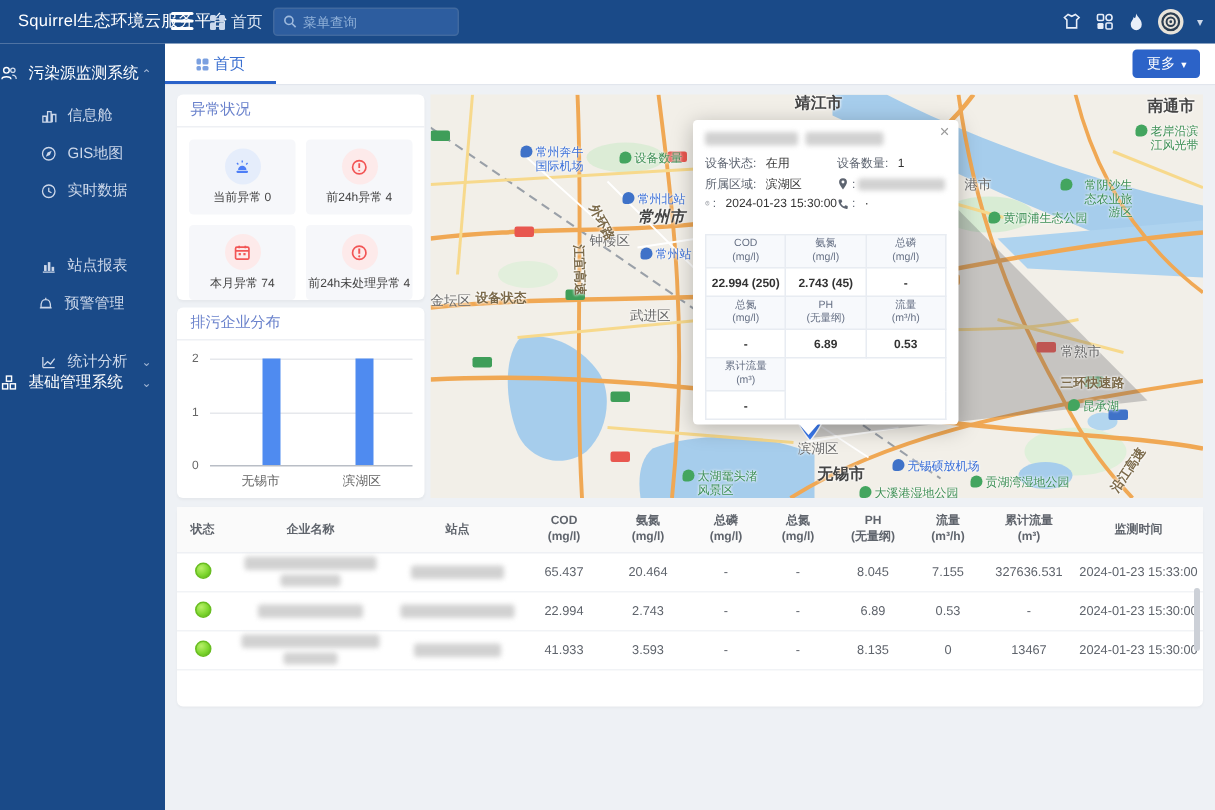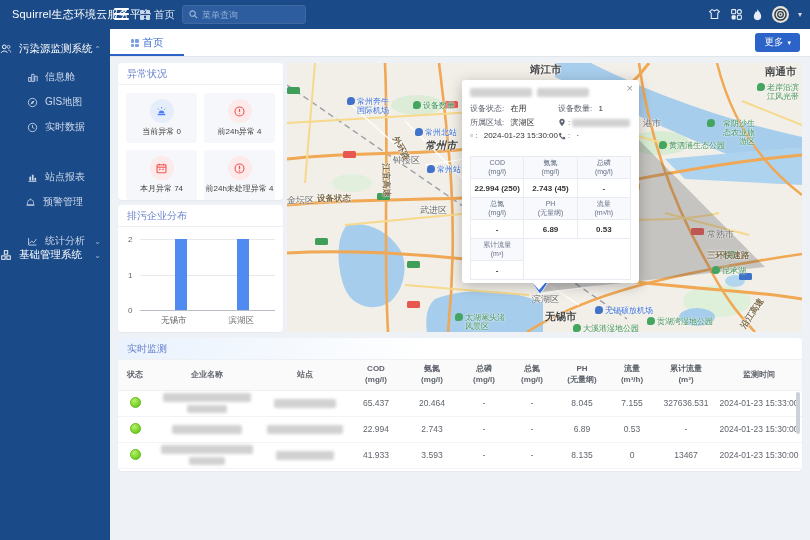--- a/index.html
+++ b/index.html
@@ -504,21 +504,20 @@
         <tr>
           <td class="v">-</td>
         </tr>
       </tbody>
         </table>
       <div class="pp-arrow"></div>
     </div>
   </div>
 
   <div class="card panel-table">
-    <div class="rt-title">实时监测</div>
     <table class="rt-table">
       <colgroup>
         <col style="width:34px">
           <col style="width:110px">
           <col style="width:86px">
           <col style="width:56px">
           <col style="width:56px">
           <col style="width:48px">
           <col style="width:48px">
           <col style="width:52px">

